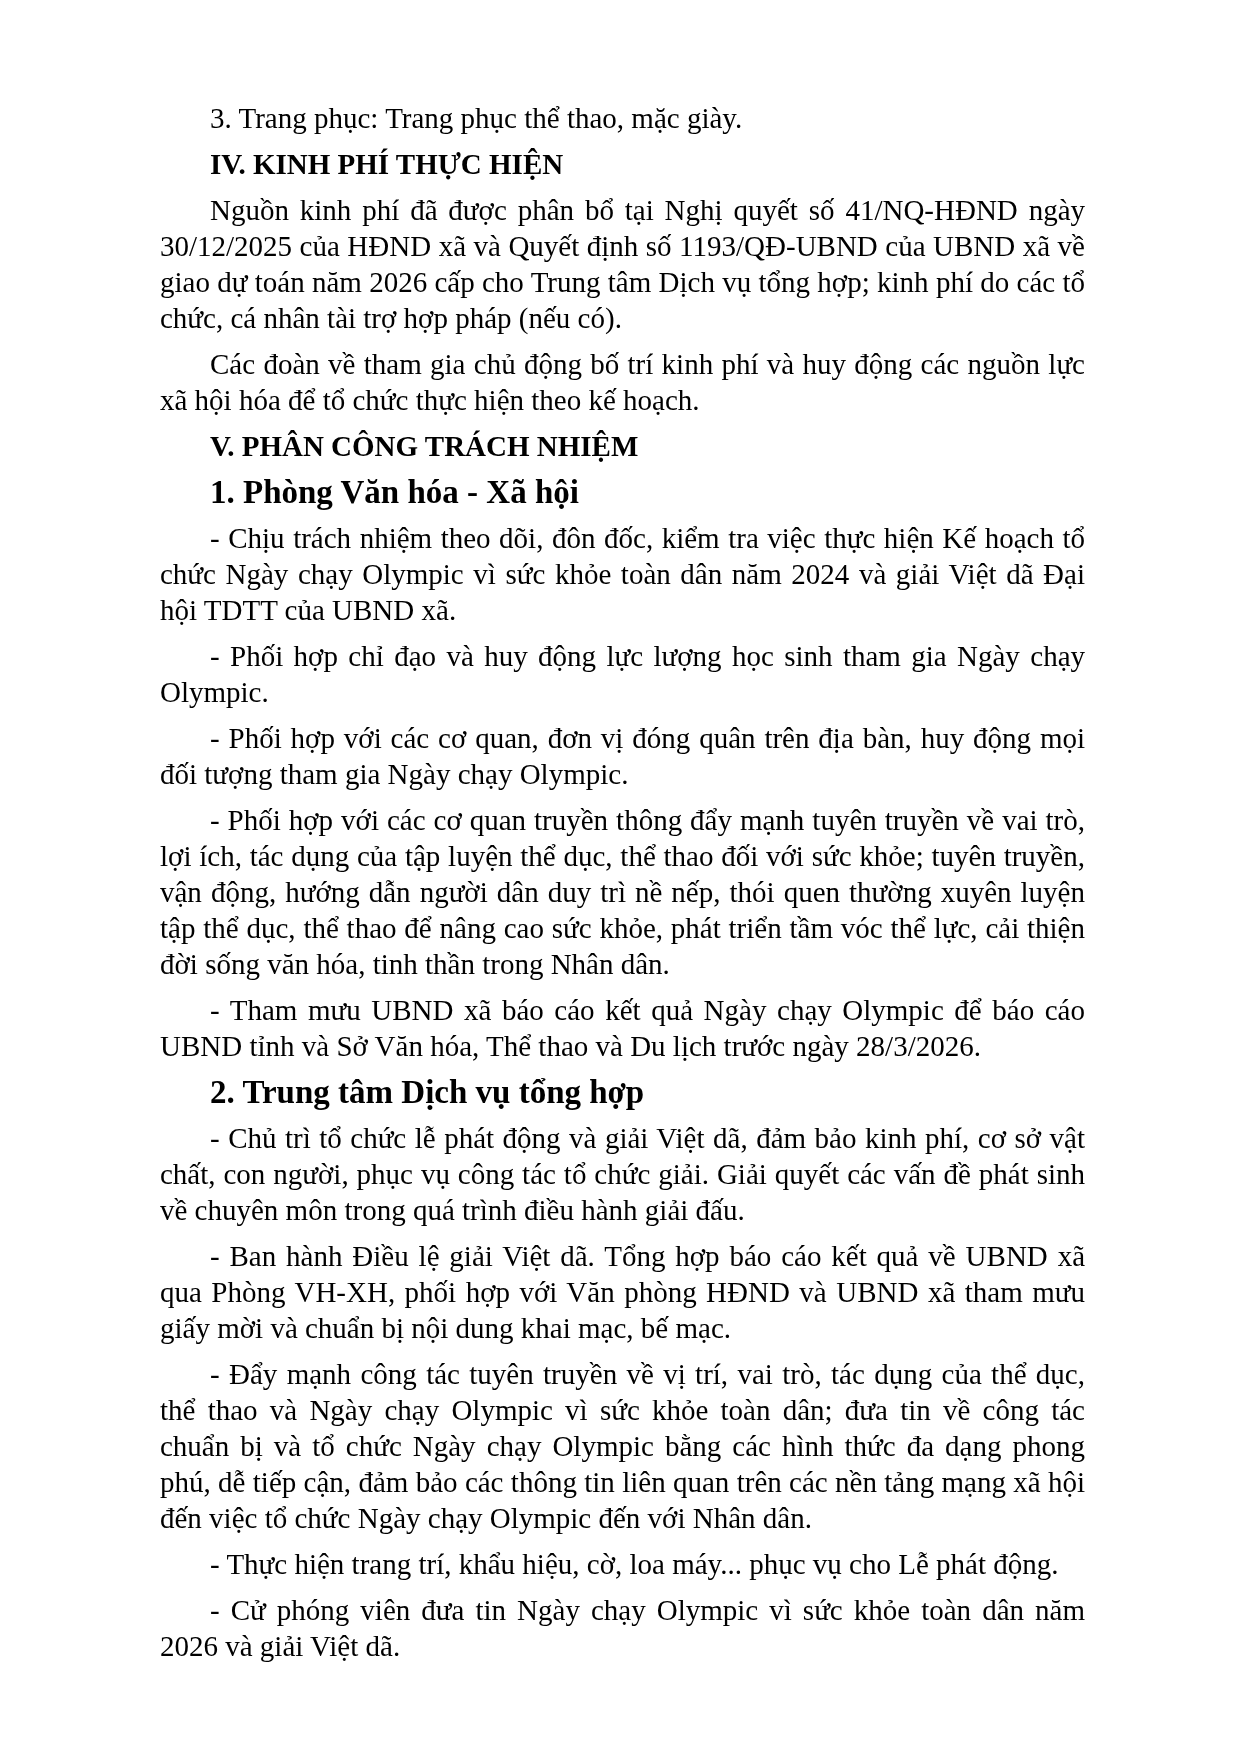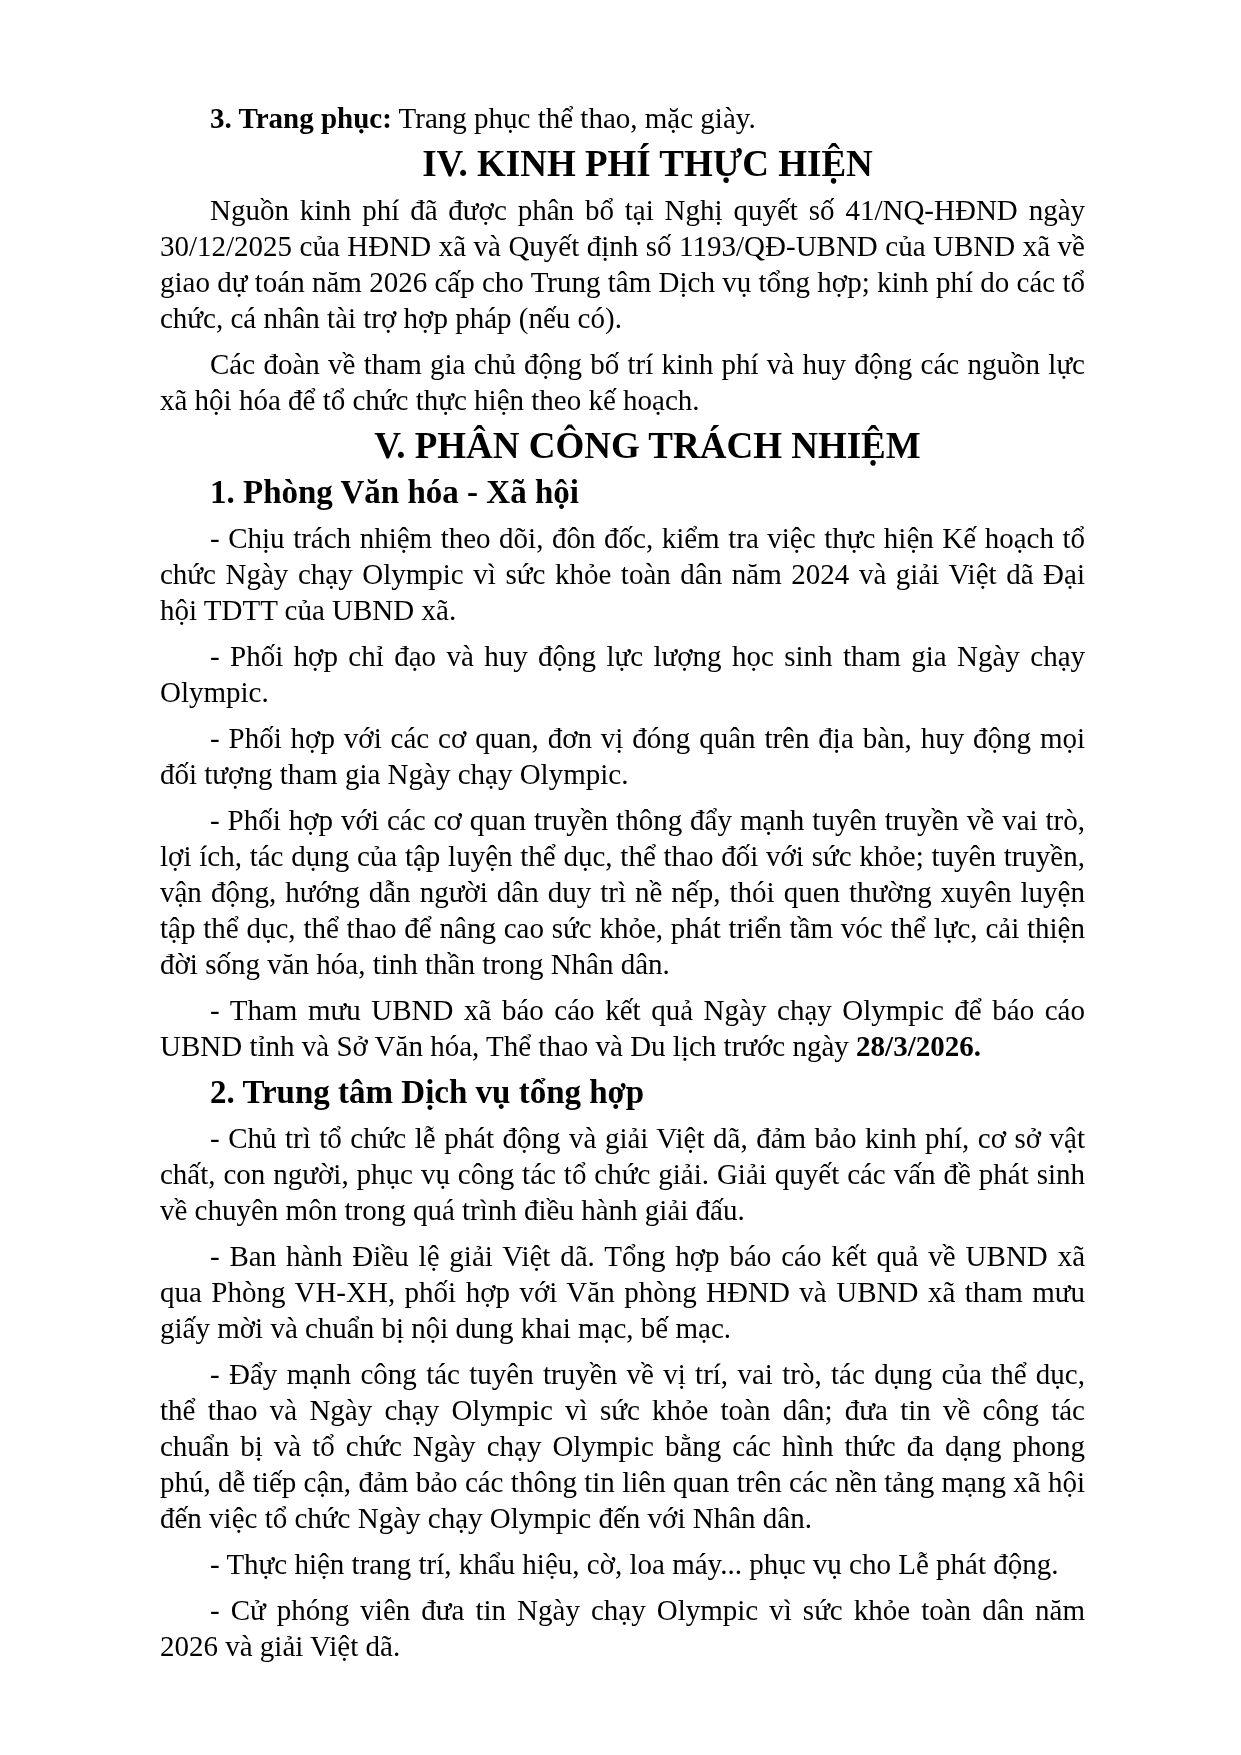--- a/index.html
+++ b/index.html
@@ -22,33 +22,33 @@
   }
   .para {
     margin: 0 0 10px 0;
     text-indent: 50px;
     text-align: justify;
   }
   .heading {
     margin: 0 0 10px 0;
     text-indent: 50px;
     font-weight: bold;
-    font-size: 37px;
+    font-size: 29px;
     line-height: 36px;
-    text-align: center;
+    text-align: left;
   }
   .subheading {
     margin: 0 0 10px 0;
     text-indent: 50px;
     font-weight: bold;
     font-size: 33px;
     line-height: 36px;
     text-align: left;
   }
-  b { font-weight: bold; }
+  b { font-weight: normal; }
 </style>
 </head>
 <body>
 
 <div class="page">
 
   <p class="para"><b>3. Trang phục:</b>
 <span>Trang phục thể thao, mặc giày.</span></p>
 
   <p class="heading">IV. KINH PHÍ THỰC HIỆN</p>

